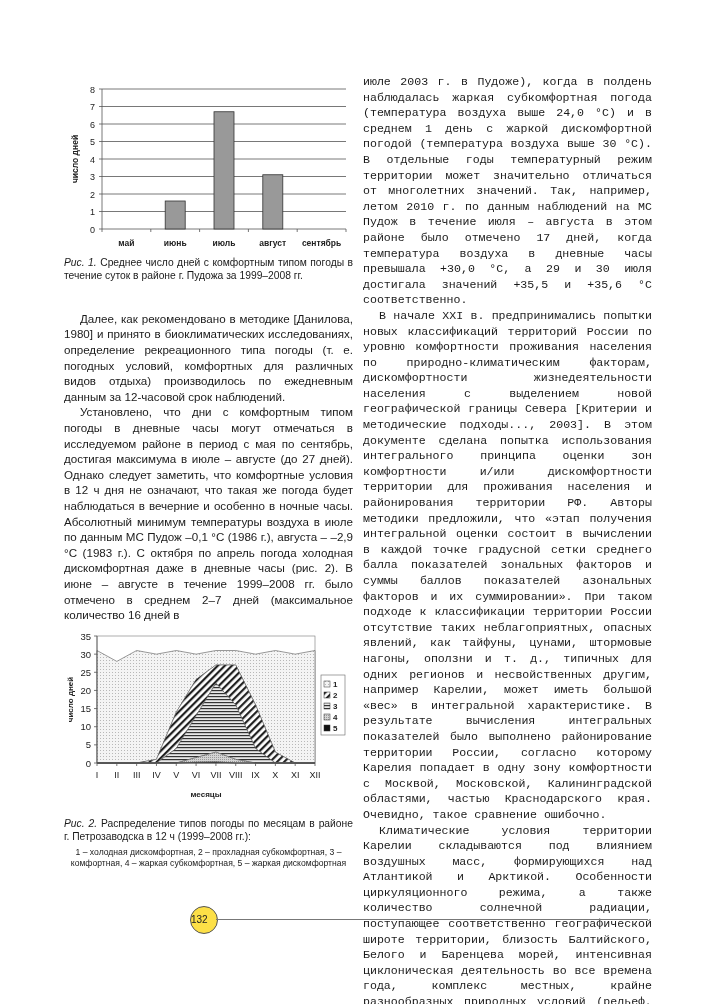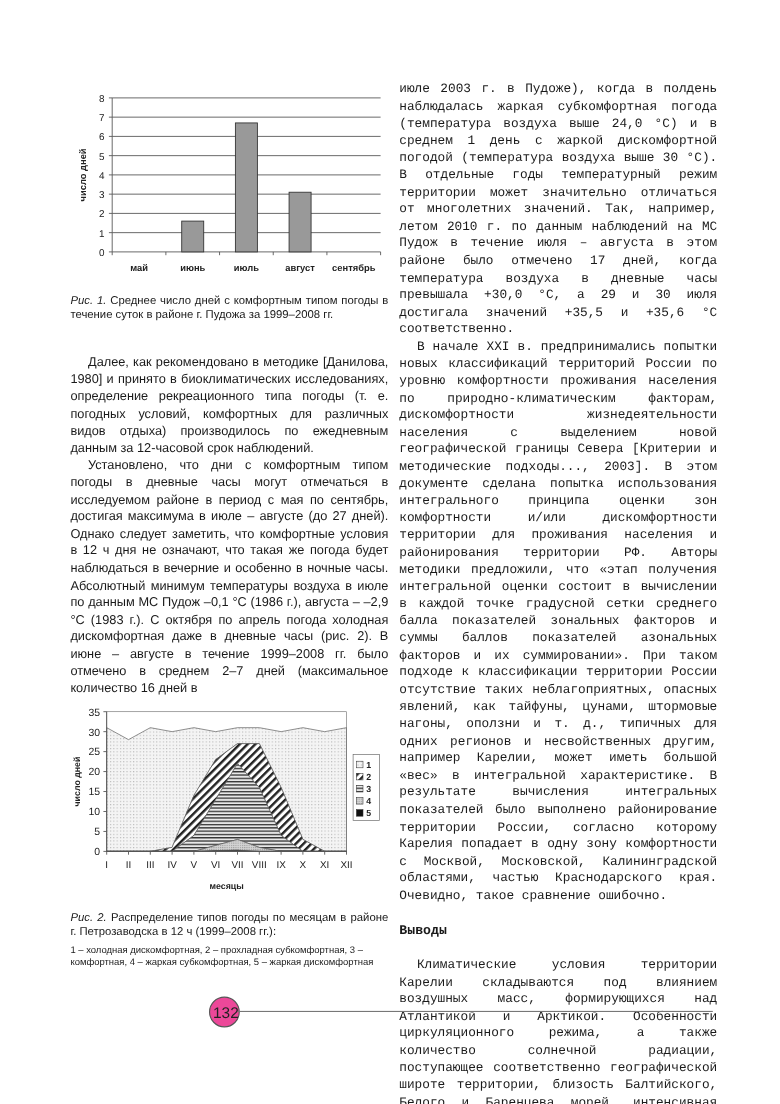--- a/index.html
+++ b/index.html
@@ -5,25 +5,25 @@
   html,body{margin:0;padding:0;background:#fff;}
   body{width:709px;height:1004px;position:relative;overflow:hidden;font-family:"Liberation Sans",sans-serif;color:#1a1a1a;}
   .col{position:absolute;top:74px;width:289px;font-size:11.6px;line-height:15.6px;}
   .col-left{left:64px;}
   .col-right{left:363px;font-family:Liberation Mono, monospace;}
   p{margin:0;text-align:justify;}
   p.indent{text-indent:16px;}
   .fig{position:relative;}
   .caption{font-size:10.3px;line-height:13.4px;text-align:justify;margin:0;}
   .caption em{font-style:italic;}
-  .legend-note{font-size:8.6px;line-height:11.4px;margin:3px 0 0 0;text-align:left;}
+  .legend-note{font-size:8.6px;line-height:11.4px;margin:3px 0 0 0;text-align:center;}
   h2{font-size:12px;font-weight:bold;margin:0;}
   svg text{font-family:"Liberation Sans",sans-serif;}
   .footer{position:absolute;left:0;top:906px;width:709px;height:30px;}
-  .page-num{position:absolute;left:190px;top:0;width:26px;height:26px;border:1px solid #555;border-radius:50%;font-size:14px;line-height:26px;text-align:right;color:#222;background:#ec4899;}
+  .page-num{position:absolute;left:190px;top:0;width:26px;height:26px;border:1px solid #555;border-radius:50%;font-size:10px;line-height:26px;text-align:left;color:#222;background:#fde047;}
   .rule{position:absolute;left:216px;top:13px;width:432px;height:0;border-top:1px solid #777;}
 </style>
 </head>
 <body>
 
 <div class="col col-left">
 
   <div class="fig" style="margin-top:5px;height:172px;">
     <svg id="chart1" width="289" height="172" viewBox="0 0 289 172">
         <line x1="38" x2="282" y1="150" y2="150" stroke="#555" stroke-width="0.8"></line>
@@ -64,21 +64,21 @@
         <rect x="101.19999999999999" y="122" width="20" height="28" fill="#999999" stroke="#333" stroke-width="0.8"></rect>
         <text x="111.19999999999999" y="167" font-size="8.5" font-weight="bold" text-anchor="middle" fill="#222">июнь</text>
         <rect x="150" y="32.75" width="20" height="117.25" fill="#999999" stroke="#333" stroke-width="0.8"></rect>
         <text x="160" y="167" font-size="8.5" font-weight="bold" text-anchor="middle" fill="#222">июль</text>
         <rect x="198.79999999999998" y="95.75" width="20" height="54.25" fill="#999999" stroke="#333" stroke-width="0.8"></rect>
         <text x="208.79999999999998" y="167" font-size="8.5" font-weight="bold" text-anchor="middle" fill="#222">август</text>
         <text x="257.6" y="167" font-size="8.5" font-weight="bold" text-anchor="middle" fill="#222">сентябрь</text>
         <text x="0" y="0" font-size="8.5" font-weight="bold" text-anchor="middle" fill="#222" transform="translate(14,80) rotate(-90)">число дней</text>
       </svg>
   </div>
-  <p class="caption" style="margin-top:16px;">
+  <p class="caption" style="margin-top:5px;">
     <em>Рис. 1.</em><span> Среднее число дней с комфортным типом погоды в течение суток в районе г. Пудожа за 1999–2008 гг.</span>
   </p>
 
   <p class="indent" style="margin-top:28px;">Далее, как рекомендовано в методике [Данилова, 1980] и принято в биоклиматических исследованиях, определение рекреационного типа погоды (т. е. погодных условий, комфортных для различных видов отдыха) производилось по ежедневным данным за 12-часовой срок наблюдений.</p>
   <p class="indent">Установлено, что дни с комфортным типом погоды в дневные часы могут отмечаться в исследуемом районе в период с мая по сентябрь, достигая максимума в июле – августе (до 27 дней). Однако следует заметить, что комфортные условия в 12 ч дня не означают, что такая же погода будет наблюдаться в вечерние и особенно в ночные часы. Абсолютный минимум температуры воздуха в июле по данным МС Пудож –0,1 °С (1986 г.), августа – –2,9 °С (1983 г.). С октября по апрель погода холодная дискомфортная даже в дневные часы (рис. 2). В июне – августе в течение 1999–2008 гг. было отмечено в среднем 2–7 дней (максимальное количество 16 дней в</p>
 
   <div class="fig" style="margin-top:4px;height:176px;">
     <svg id="chart2" width="289" height="176" viewBox="0 0 289 176">
         <defs>
           <pattern id="pat1" width="3" height="3" patternUnits="userSpaceOnUse">
@@ -165,20 +165,19 @@
   </div>
   <p class="caption" style="margin-top:14px;">
     <em>Рис. 2.</em><span> Распределение типов погоды по месяцам в районе г. Петрозаводска в 12 ч (1999–2008 гг.):</span>
   </p>
   <p class="legend-note">1 – холодная дискомфортная, 2 – прохладная субкомфортная, 3 – комфортная, 4 – жаркая субкомфортная, 5 – жаркая дискомфортная</p>
 </div>
 
 <div class="col col-right">
   <p>июле 2003 г. в Пудоже), когда в полдень наблюдалась жаркая субкомфортная погода (температура воздуха выше 24,0 °С) и в среднем 1 день с жаркой дискомфортной погодой (температура воздуха выше 30 °С). В отдельные годы температурный режим территории может значительно отличаться от многолетних значений. Так, например, летом 2010 г. по данным наблюдений на МС Пудож в течение июля – августа в этом районе было отмечено 17 дней, когда температура воздуха в дневные часы превышала +30,0 °С, а 29 и 30 июля достигала значений +35,5 и +35,6 °С соответственно.</p>
   <p class="indent">В начале XXI в. предпринимались попытки новых классификаций территорий России по уровню комфортности проживания населения по природно-климатическим факторам, дискомфортности жизнедеятельности населения с выделением новой географической границы Севера [Критерии и методические подходы..., 2003]. В этом документе сделана попытка использования интегрального принципа оценки зон комфортности и/или дискомфортности территории для проживания населения и районирования территории РФ. Авторы методики предложили, что «этап получения интегральной оценки состоит в вычислении в каждой точке градусной сетки среднего балла показателей зональных факторов и суммы баллов показателей азональных факторов и их суммировании». При таком подходе к классификации территории России отсутствие таких неблагоприятных, опасных явлений, как тайфуны, цунами, штормовые нагоны, оползни и т. д., типичных для одних регионов и несвойственных другим, например Карелии, может иметь большой «вес» в интегральной характеристике. В результате вычисления интегральных показателей было выполнено районирование территории России, согласно которому Карелия попадает в одну зону комфортности с Москвой, Московской, Калининградской областями, частью Краснодарского края. Очевидно, такое сравнение ошибочно.</p>
-  <h2 style="margin-top:16px;margin-bottom:16px;">Выводы</h2>
   <p class="indent">Климатические условия территории Карелии складываются под влиянием воздушных масс, формирующихся над Атлантикой и Арктикой. Особенности циркуляционного режима, а также количество солнечной радиации, поступающее соответственно географической широте территории, близость Балтийского, Белого и Баренцева морей, интенсивная циклоническая деятельность во все времена года, комплекс местных, крайне разнообразных природных условий (рельеф, обилие озер и болот и т. п.)</p>
 </div>
 
 <div class="footer">
   <div class="page-num">132</div>
   <div class="rule"></div>
 </div>
 
 </body></html>

